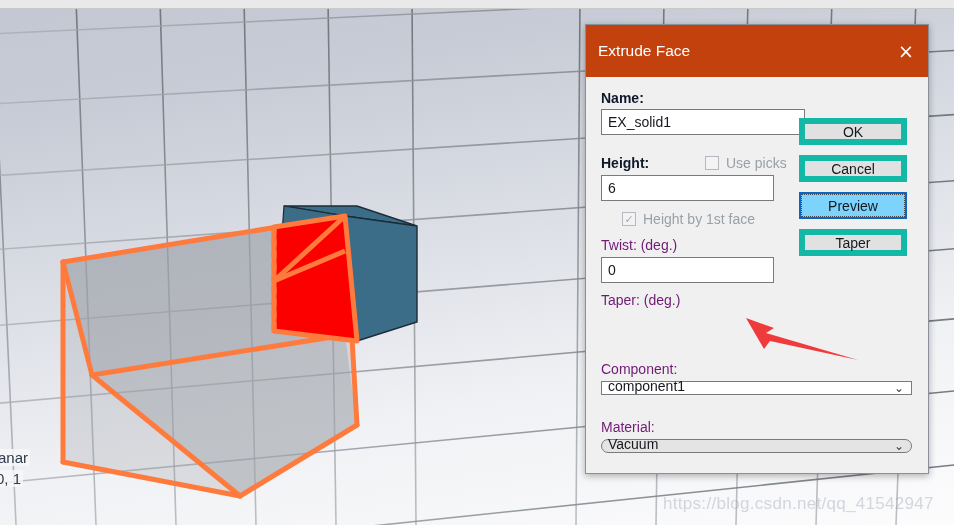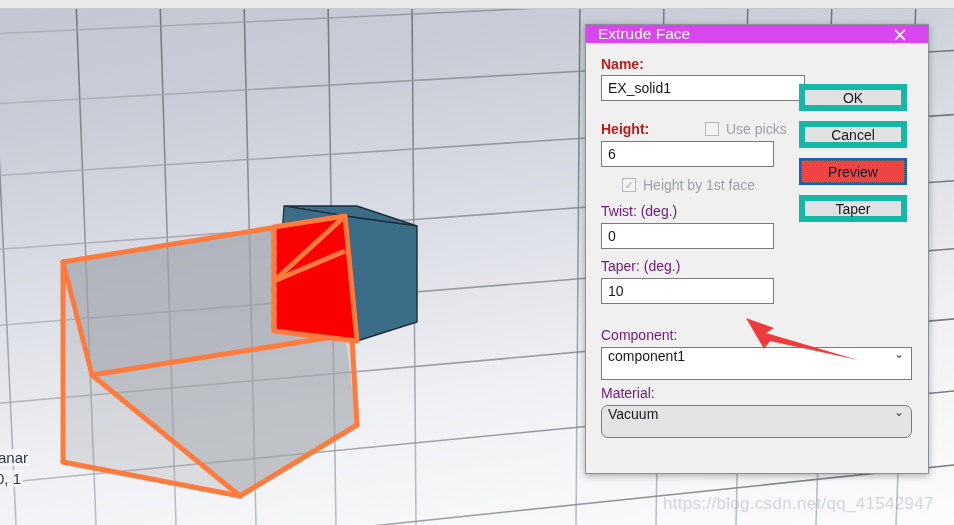--- a/index.html
+++ b/index.html
@@ -55,35 +55,35 @@
 
   
   .dialog{
     position:absolute;left:585px;top:24px;width:344px;height:450px;
     background:#f0f0f0;
     border:1px solid #8a8f99;
     box-shadow:0 2px 7px rgba(0,0,0,0.30);
     box-sizing:border-box;
   }
   .dlg-title{
-    height:18px;background:#d946ef;
+    height:52px;background:#c2410c;
     display:flex;align-items:center;justify-content:space-between;
-    padding:0 12px 0 12px;box-sizing:border-box;
+    padding:0 6px 0 12px;box-sizing:border-box;
   }
   .dlg-title-text{color:#ffffff;font-size:15.5px;font-weight:400;}
   .dlg-close{
     width:32px;height:30px;display:flex;align-items:center;justify-content:center;
     color:#ffffff;font-size:19px;line-height:1;cursor:pointer;
     font-family:"DejaVu Sans",sans-serif;
   }
 
   .dlg-body{position:relative;height:414px;}
 
   .lbl{
-    position:absolute;font-size:14px;color:#b91c1c;font-weight:bold;
+    position:absolute;font-size:14px;color:#0f172a;font-weight:bold;
     white-space:nowrap;
   }
   .lbl.plain{font-weight:normal;color:#701a75;}
 
   .txtfield{
     position:absolute;height:26px;background:#ffffff;
     border:1px solid #7a7a7a;
     font-size:14px;color:#15181d;
     display:flex;align-items:center;padding-left:6px;
     box-sizing:border-box;
@@ -93,38 +93,38 @@
     position:absolute;display:flex;align-items:center;gap:7px;
     font-size:14px;color:#9aa0a8;white-space:nowrap;padding-left:20px;
   }
   .chk .box{
     width:14px;height:14px;border:1px solid #b4b8bf;background:#f3f3f3;
     display:flex;align-items:center;justify-content:center;
     font-size:11px;color:#a8acb3;line-height:1;box-sizing:border-box;
   }
 
   .combo{
-    position:absolute;height:33px;
+    position:absolute;height:14px;
     border:1px solid #7a7a7a;
-    display:flex;align-items:flex-start;justify-content:space-between;
+    display:flex;align-items:flex-end;justify-content:space-between;
     padding:0 7px 0 6px;box-sizing:border-box;
     font-size:14px;color:#15181d;
   }
   .combo.white{background:#ffffff;}
   .combo.gray{background:#e4e4e4;}
   .combo .chev{color:#3a3f46;font-size:12px;line-height:1;}
 
   .btn{
     position:absolute;width:108px;height:27px;
     background:#e1e1e1;border:6px solid #14b8a6;
     display:flex;align-items:center;justify-content:center;
     font-size:14px;color:#15181d;cursor:pointer;box-sizing:border-box;
   }
   .btn.focused{
-    border:2px solid #0a66c2;background:#ef4444;
+    border:2px solid #0a66c2;background:#7dd3fc;
   }
   .btn.focused .inner{
     width:100%;height:100%;
     border:1px dotted #4a4a4a;
     display:flex;align-items:center;justify-content:center;
     box-sizing:border-box;
   }
 
   .arrow-svg{position:absolute;left:740px;top:300px;width:130px;height:62px;pointer-events:none;}
 </style>
@@ -236,21 +236,20 @@
 
       <div class="chk" style="left:16px;top:134px;">
         <span class="box">✓</span>
         <span>Height by 1st face</span>
       </div>
 
       <div class="lbl plain" style="left:15px;top:160px;">Twist: (deg.)</div>
       <div class="txtfield" style="left:15px;top:180px;width:173px;">0</div>
 
       <div class="lbl plain" style="left:15px;top:215px;">Taper: (deg.)</div>
-      <div class="txtfield" style="left:15px;top:235px;width:173px;">10</div>
 
       <div class="lbl plain" style="left:15px;top:284px;">Component:</div>
       <div class="combo white" style="left:15px;top:304px;width:311px;">
         <span>component1</span>
         <span class="chev">⌄</span>
       </div>
 
       <div class="lbl plain" style="left:15px;top:342px;">Material:</div>
       <div class="combo gray" style="left:15px;top:362px;width:311px;border-radius:7px;">
         <span>Vacuum</span>

